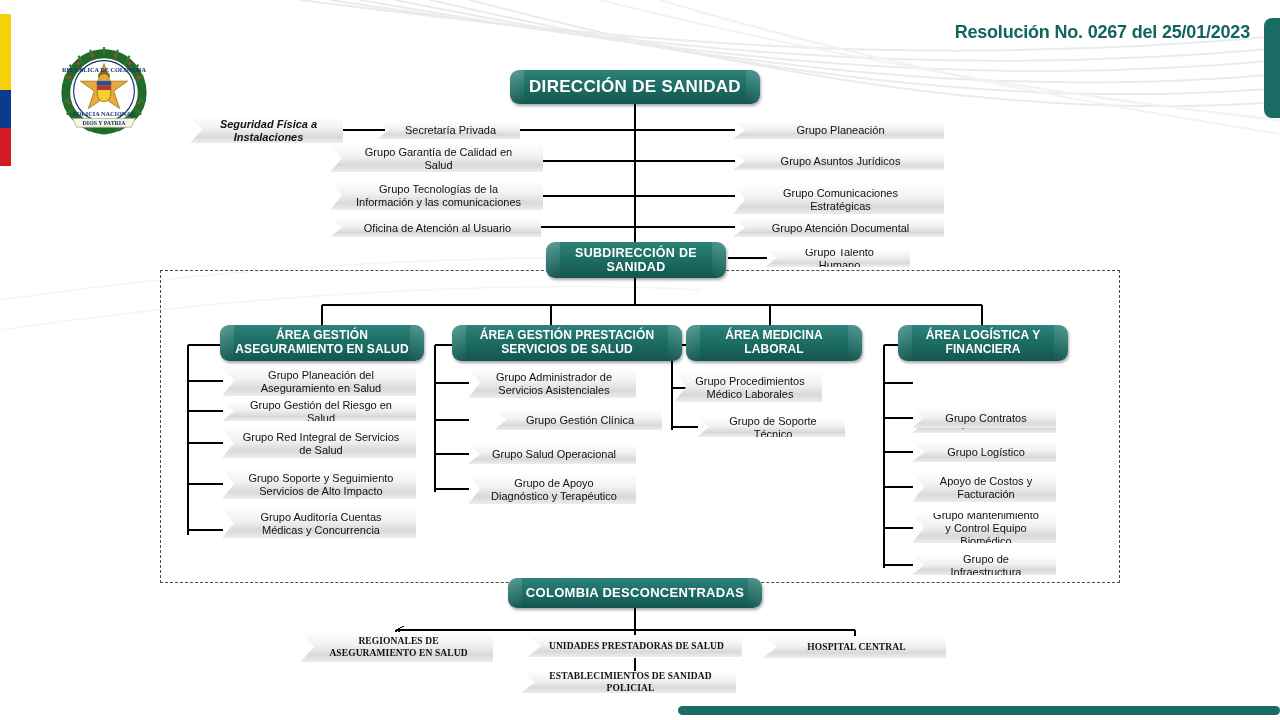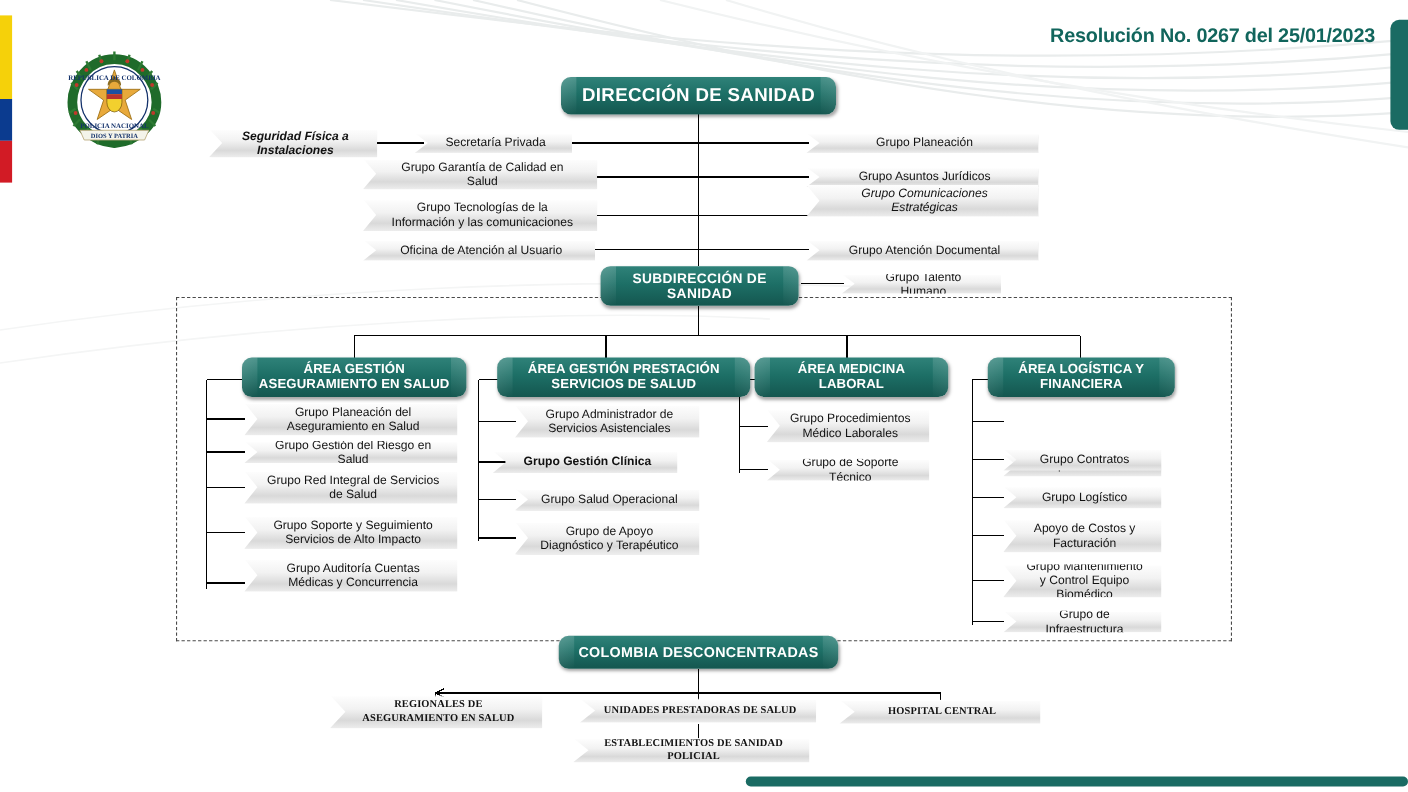--- a/index.html
+++ b/index.html
@@ -278,21 +278,21 @@
   <div class="grey" style="left:330px; top:218px; width:211px; height:19px;">
     <span>Oficina de Atención al Usuario</span>
   </div>
 
   <div class="grey" style="left:733px; top:121px; width:211px; height:18px;">
     <span>Grupo Planeación</span>
   </div>
   <div class="grey" style="left:733px; top:152px; width:211px; height:18px;">
     <span>Grupo Asuntos Jurídicos</span>
   </div>
-  <div class="grey" style="left:733px; top:168px; width:211px; height:29px;font-style:italic;">
+  <div class="grey" style="left:733px; top:185px; width:211px; height:29px;">
     <span>Grupo Comunicaciones Estratégicas</span>
   </div>
   <div class="grey" style="left:733px; top:218px; width:211px; height:19px;">
     <span>Grupo Atención Documental</span>
   </div>
   <div class="grey" style="left:765px; top:249px; width:145px; height:18px;">
     <span>Grupo Talento Humano</span>
   </div>
 
   <div class="grey" style="left:222px; top:366px; width:194px; height:30px;">
@@ -307,31 +307,31 @@
   <div class="grey" style="left:222px; top:469px; width:194px; height:30px;">
     <span>Grupo Soporte y Seguimiento Servicios de Alto Impacto</span>
   </div>
   <div class="grey" style="left:222px; top:508px; width:194px; height:30px;">
     <span>Grupo Auditoría Cuentas Médicas y Concurrencia</span>
   </div>
 
   <div class="grey" style="left:468px; top:368px; width:168px; height:30px;">
     <span>Grupo  Administrador de Servicios Asistenciales</span>
   </div>
-  <div class="grey" style="left:448px; top:410px; width:168px; height:20px;font-weight:bold;">
+  <div class="grey" style="left:494px; top:410px; width:168px; height:20px;">
     <span>Grupo Gestión Clínica</span>
   </div>
   <div class="grey" style="left:468px; top:444px; width:168px; height:20px;">
     <span>Grupo Salud Operacional</span>
   </div>
   <div class="grey" style="left:468px; top:474px; width:168px; height:30px;">
     <span>Grupo de Apoyo Diagnóstico y Terapéutico</span>
   </div>
 
-  <div class="grey" style="left:697px; top:372px; width:148px; height:30px;justify-content:center;">
+  <div class="grey" style="left:674px; top:372px; width:148px; height:30px;justify-content:center;">
     <span>Grupo Procedimientos Médico Laborales</span>
   </div>
   <div class="grey" style="left:697px; top:417px; width:148px; height:20px;">
     <span>Grupo de Soporte Técnico</span>
   </div>
 
   <div class="grey" style="left:912px; top:373px; width:144px; height:20px;margin-top:40px;">
     <span>Grupo Financiero</span>
   </div>
   <div class="grey" style="left:912px; top:408px; width:144px; height:20px;">

